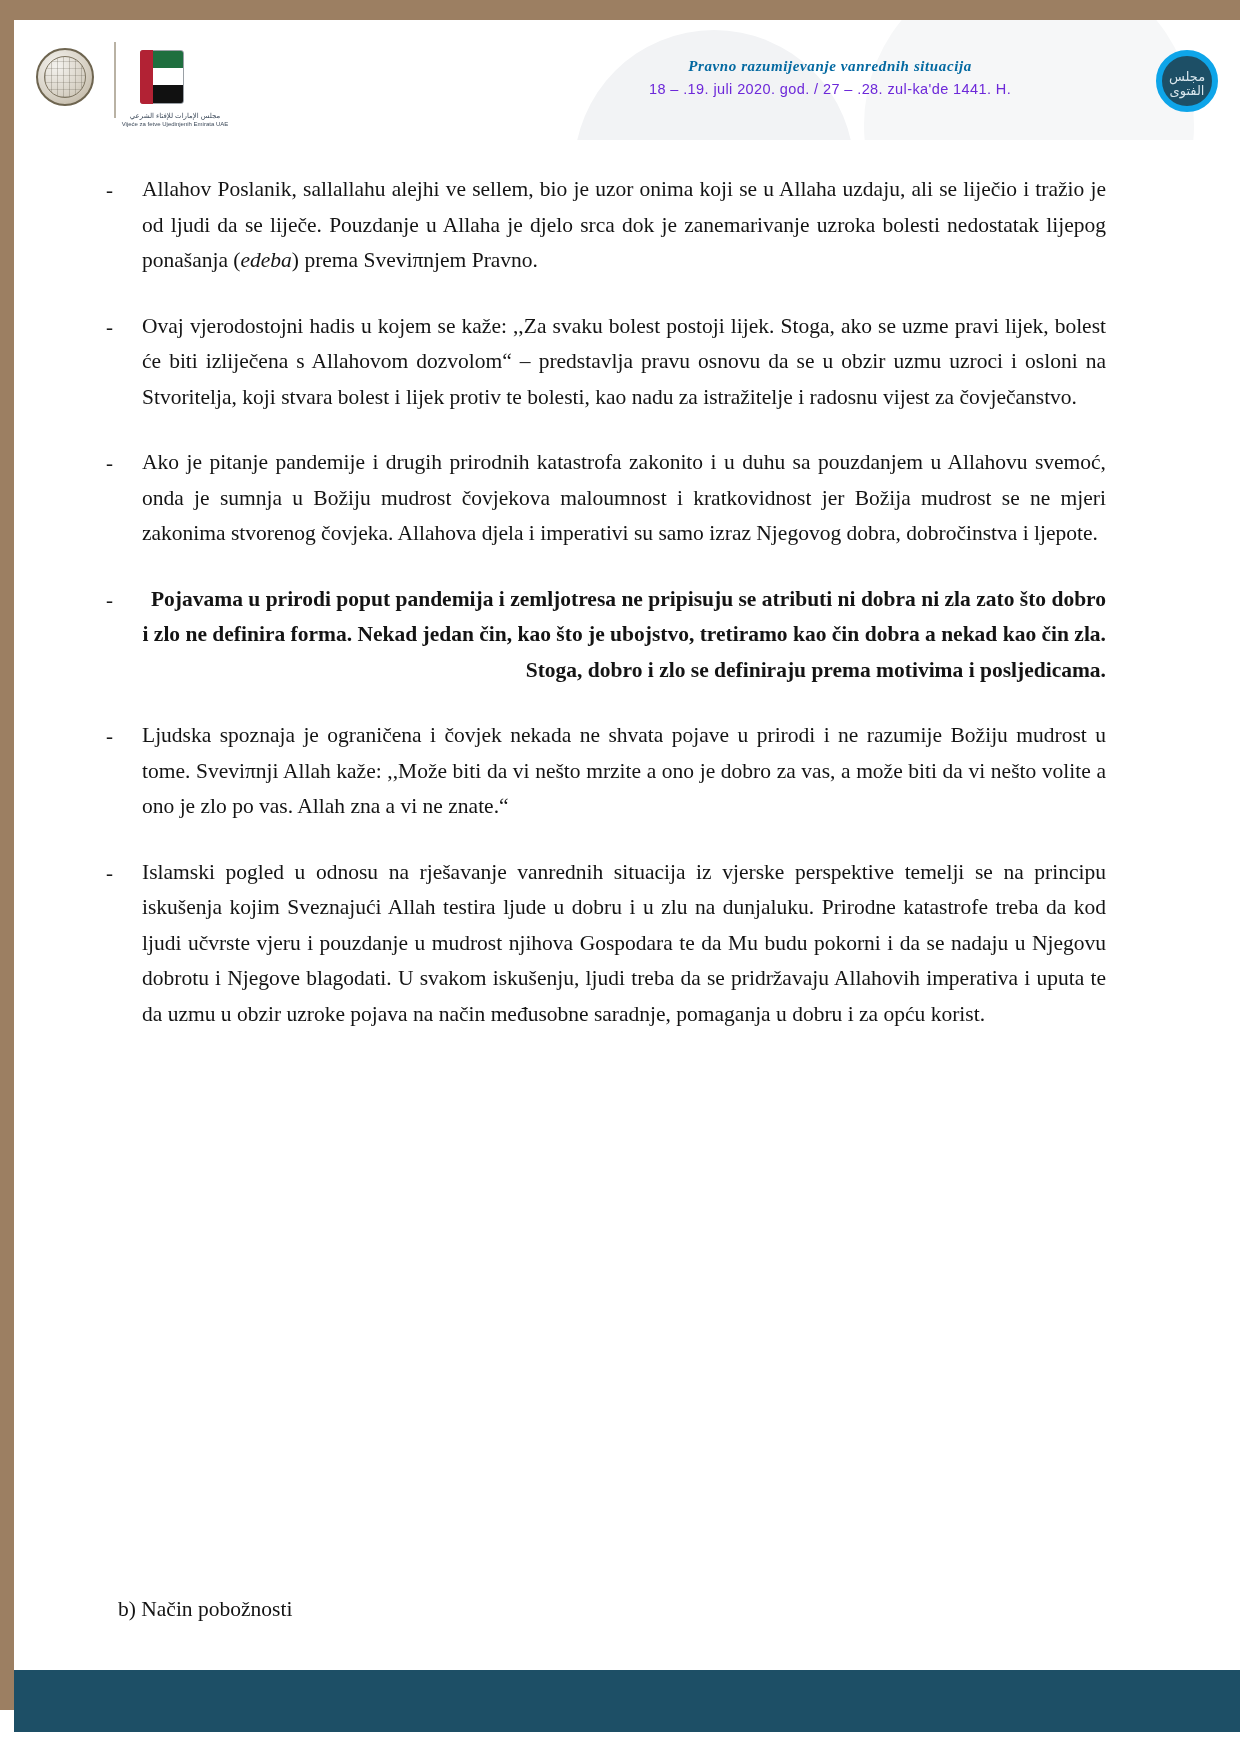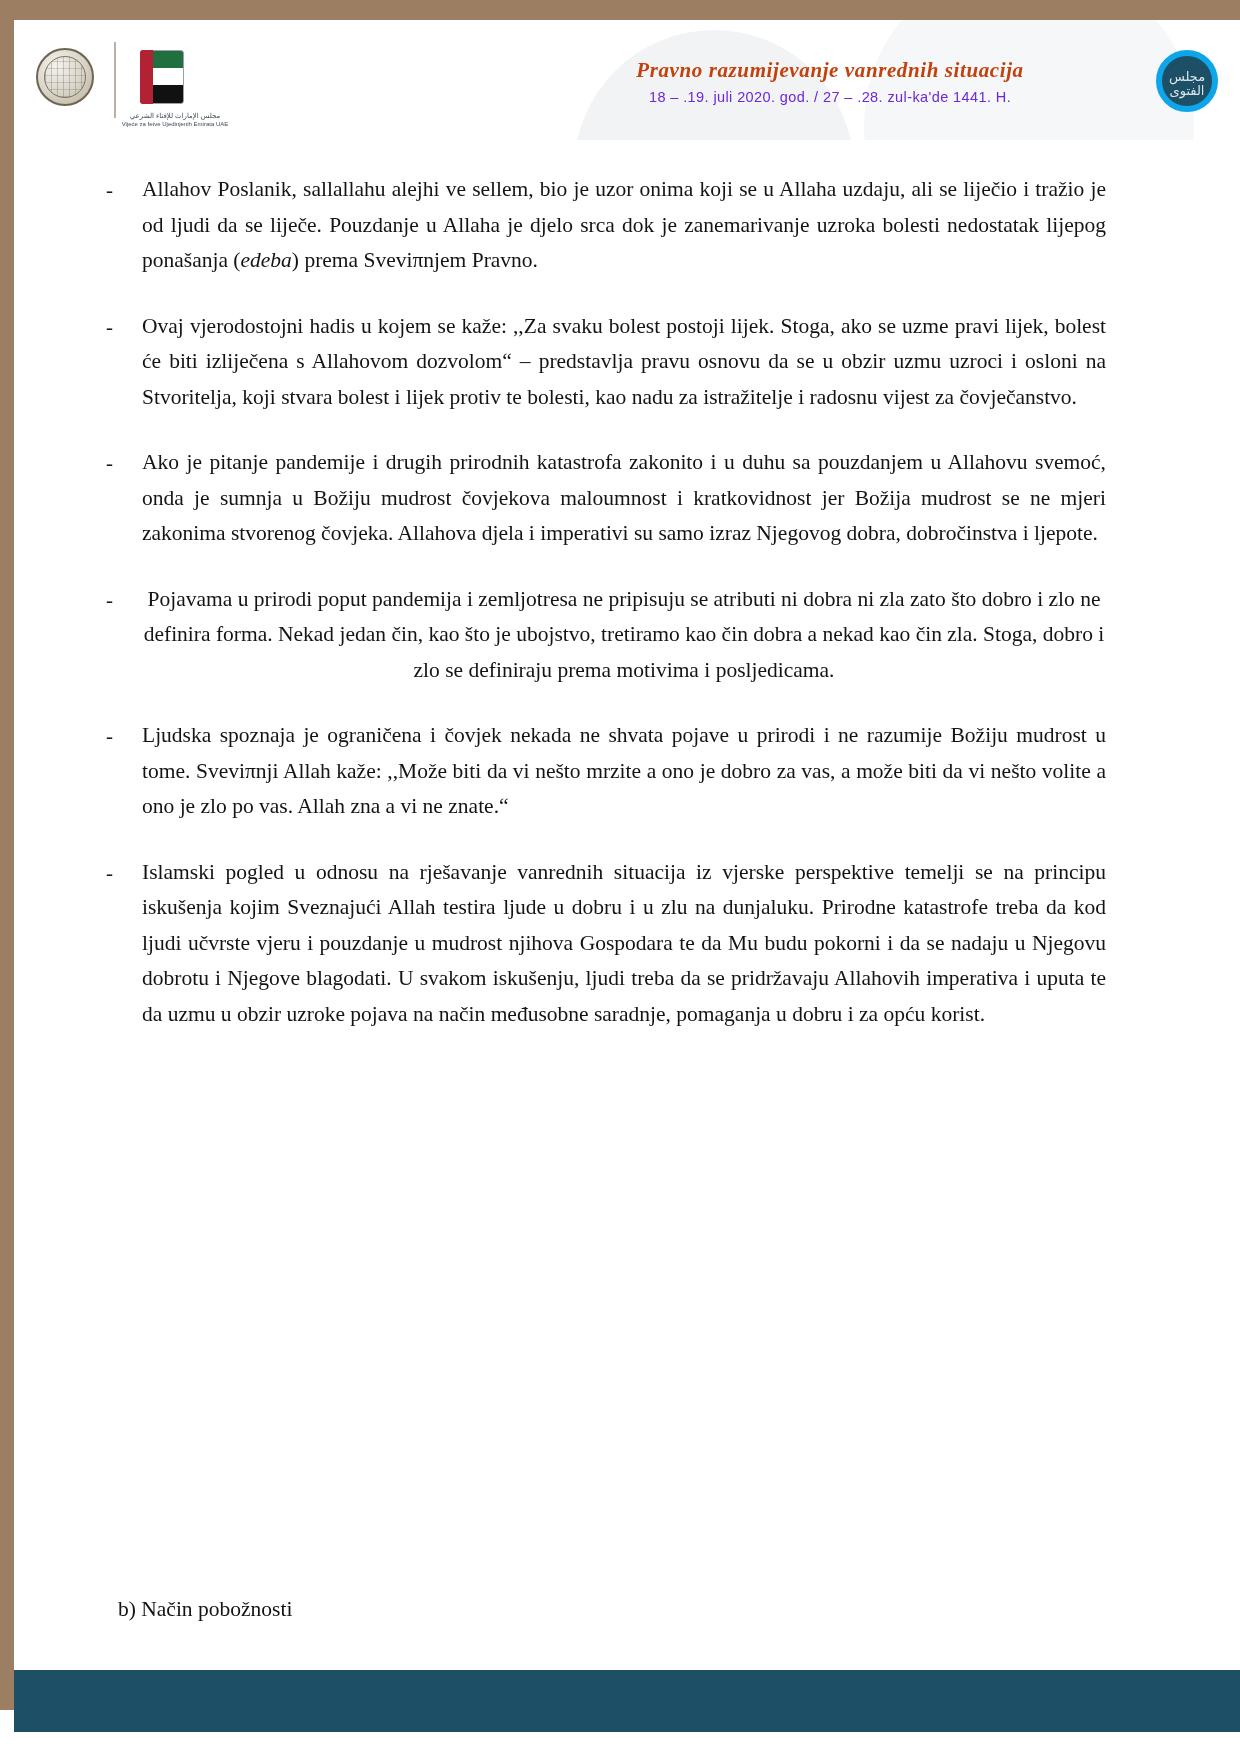--- a/index.html
+++ b/index.html
@@ -124,23 +124,23 @@
     right: 130px;
     top: 38px;
     width: 560px;
     text-align: center;
     color: #4a5560;
   }
   .title-block .t1 {
     font-family: "Liberation Serif", serif;
     font-style: italic;
     font-weight: bold;
-    font-size: 21px;
+    font-size: 15px;
     letter-spacing: .6px;
-    color: #c2410c;
+    color: #0369a1;
     white-space: nowrap;
   }
   .title-block .t2 {
     margin-top: 6px;
     font-family: "Liberation Sans", sans-serif;
     font-size: 14.5px;
     letter-spacing: .4px;
     color: #6d28d9;
     white-space: nowrap;
   }
@@ -189,21 +189,21 @@
     color: #1a1a1a;
   }
   .bullet .txt {
     flex: 1;
     font-size: 21.5px;
     line-height: 35.5px;
     text-align: justify;
     text-justify: inter-word;
     color: #141414;
   }
-  .bullet .txt.left { text-align: center; }
+  .bullet .txt.left { text-align: right; font-weight: bold; }
   .bullet .txt i { font-style: italic; margin-top: 16px; }
 
   .subheading {
     position: absolute;
     left: 104px;
     bottom: 36px;
     font-size: 21.5px;
     line-height: 30px;
     color: #141414;
   }

